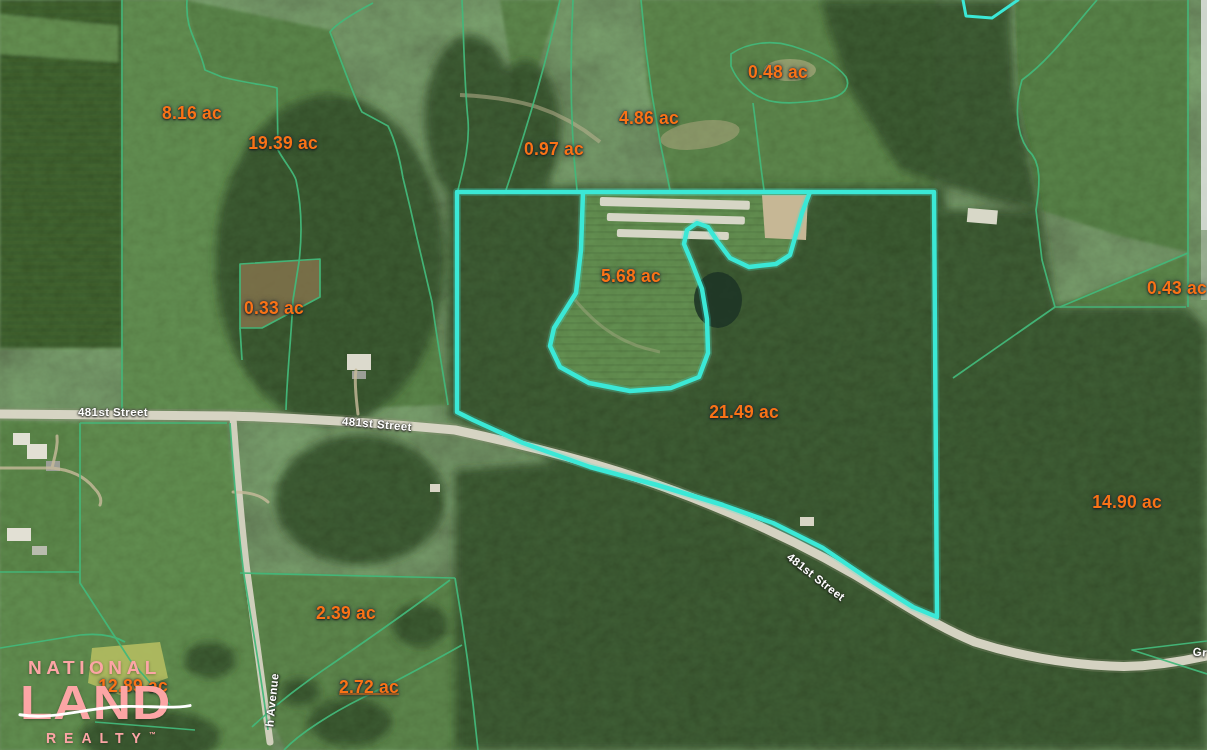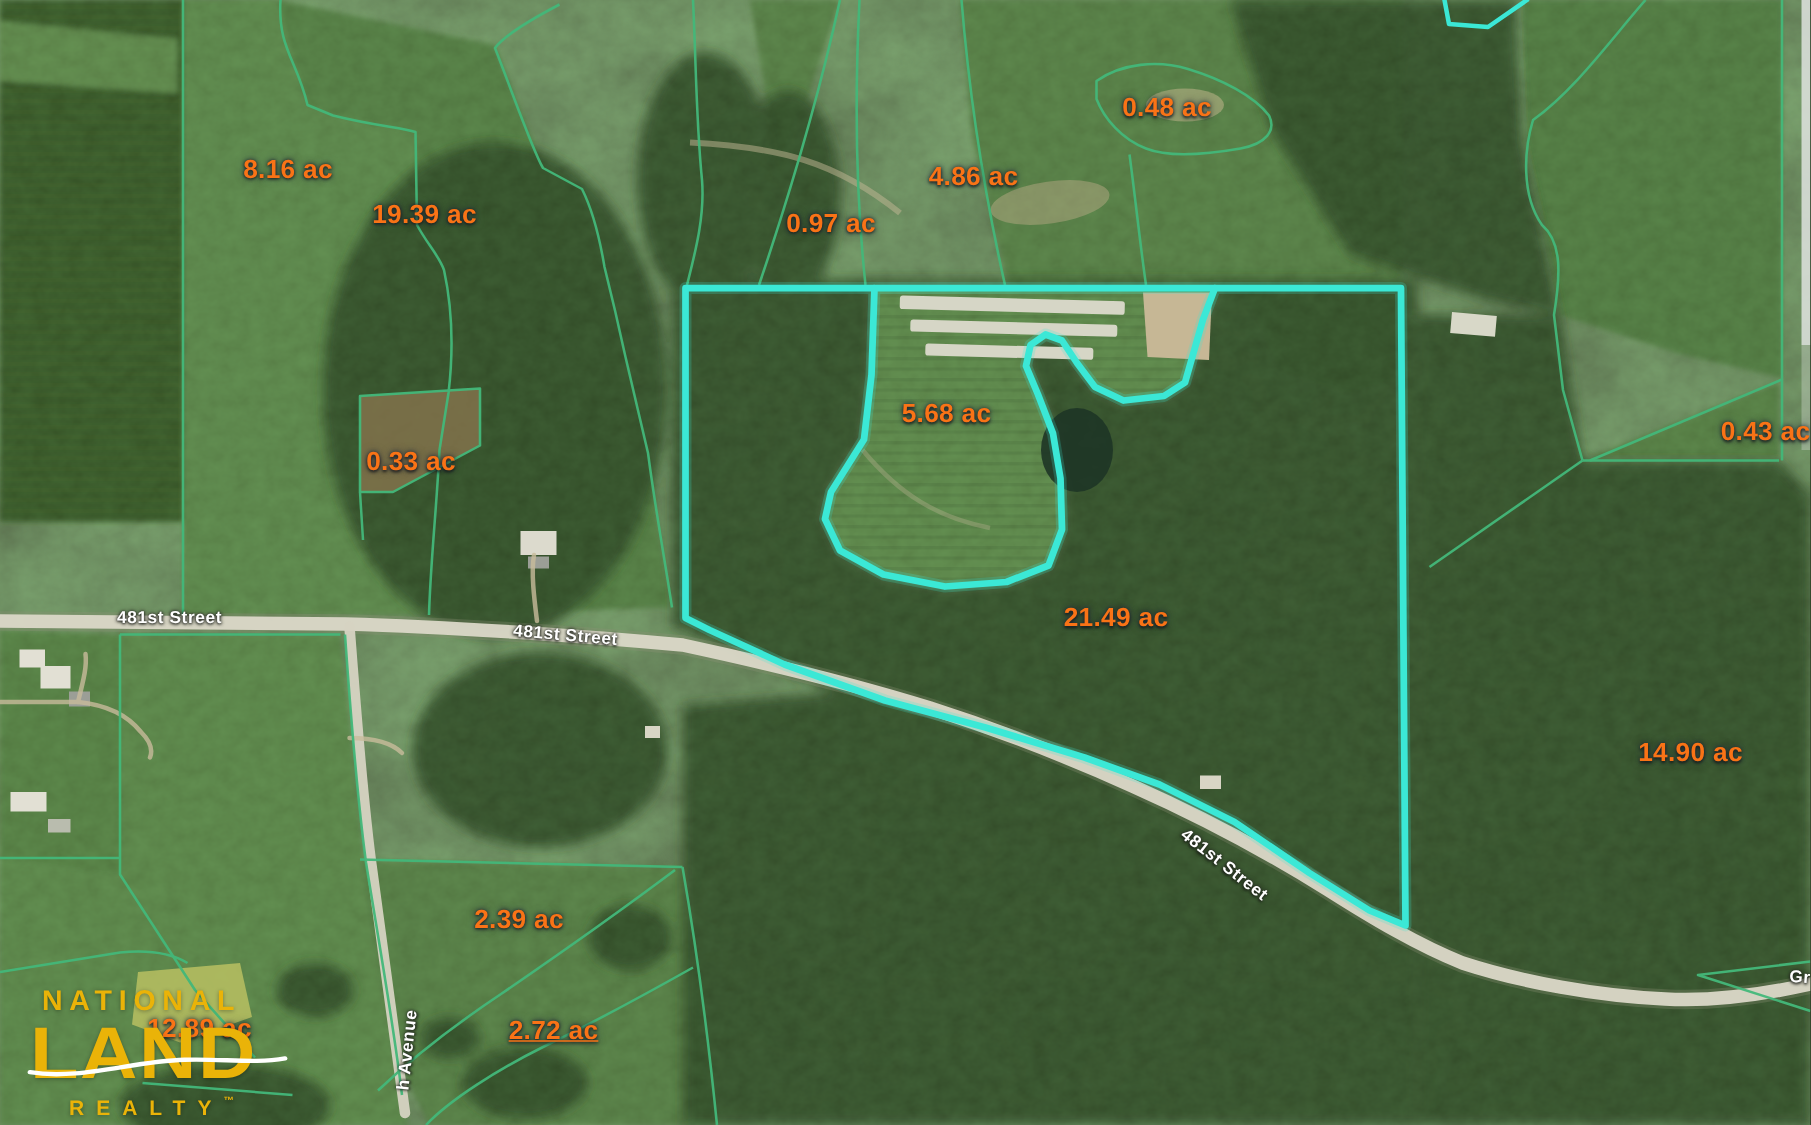--- a/index.html
+++ b/index.html
@@ -13,21 +13,21 @@
   .acreage-label{
     position:absolute;transform:translate(-50%,-50%);
     color:#f97316;font-size:17.5px;font-weight:700;letter-spacing:.2px;white-space:nowrap;
     text-shadow:0 0 3px rgba(35,40,58,.95),0 0 6px rgba(35,40,58,.55),0 1px 2px rgba(0,0,0,.65);
   }
   .street-label{
     position:absolute;color:#ffffff;font-size:11.5px;font-weight:600;white-space:nowrap;letter-spacing:.4px;
     text-shadow:0 0 2px rgba(45,50,40,.95),0 0 3px rgba(45,50,40,.85),0 1px 2px rgba(0,0,0,.8);
   }
   #logo{
-    position:absolute;left:20px;top:658px;z-index:30;color:#eab308;line-height:1;user-select:none;
+    position:absolute;left:20px;top:658px;z-index:30;color:#fca5a5;line-height:1;user-select:none;
     text-shadow:0 1px 3px rgba(0,0,0,.35);
   }
   .logo-national{font-size:19px;font-weight:800;letter-spacing:4.5px;margin-left:8px;}
   .logo-land{position:relative;font-size:53px;font-weight:900;letter-spacing:1px;margin-top:1px;transform:scaleY(.92);transform-origin:left top;}
   .logo-land svg{position:absolute;left:-2px;top:26px;overflow:visible;}
   .logo-realty{font-size:14px;font-weight:700;letter-spacing:8px;margin-left:26px;margin-top:0px;}
   .logo-tm{font-size:7px;vertical-align:top;letter-spacing:0;}
 </style>
 </head>
 <body>

